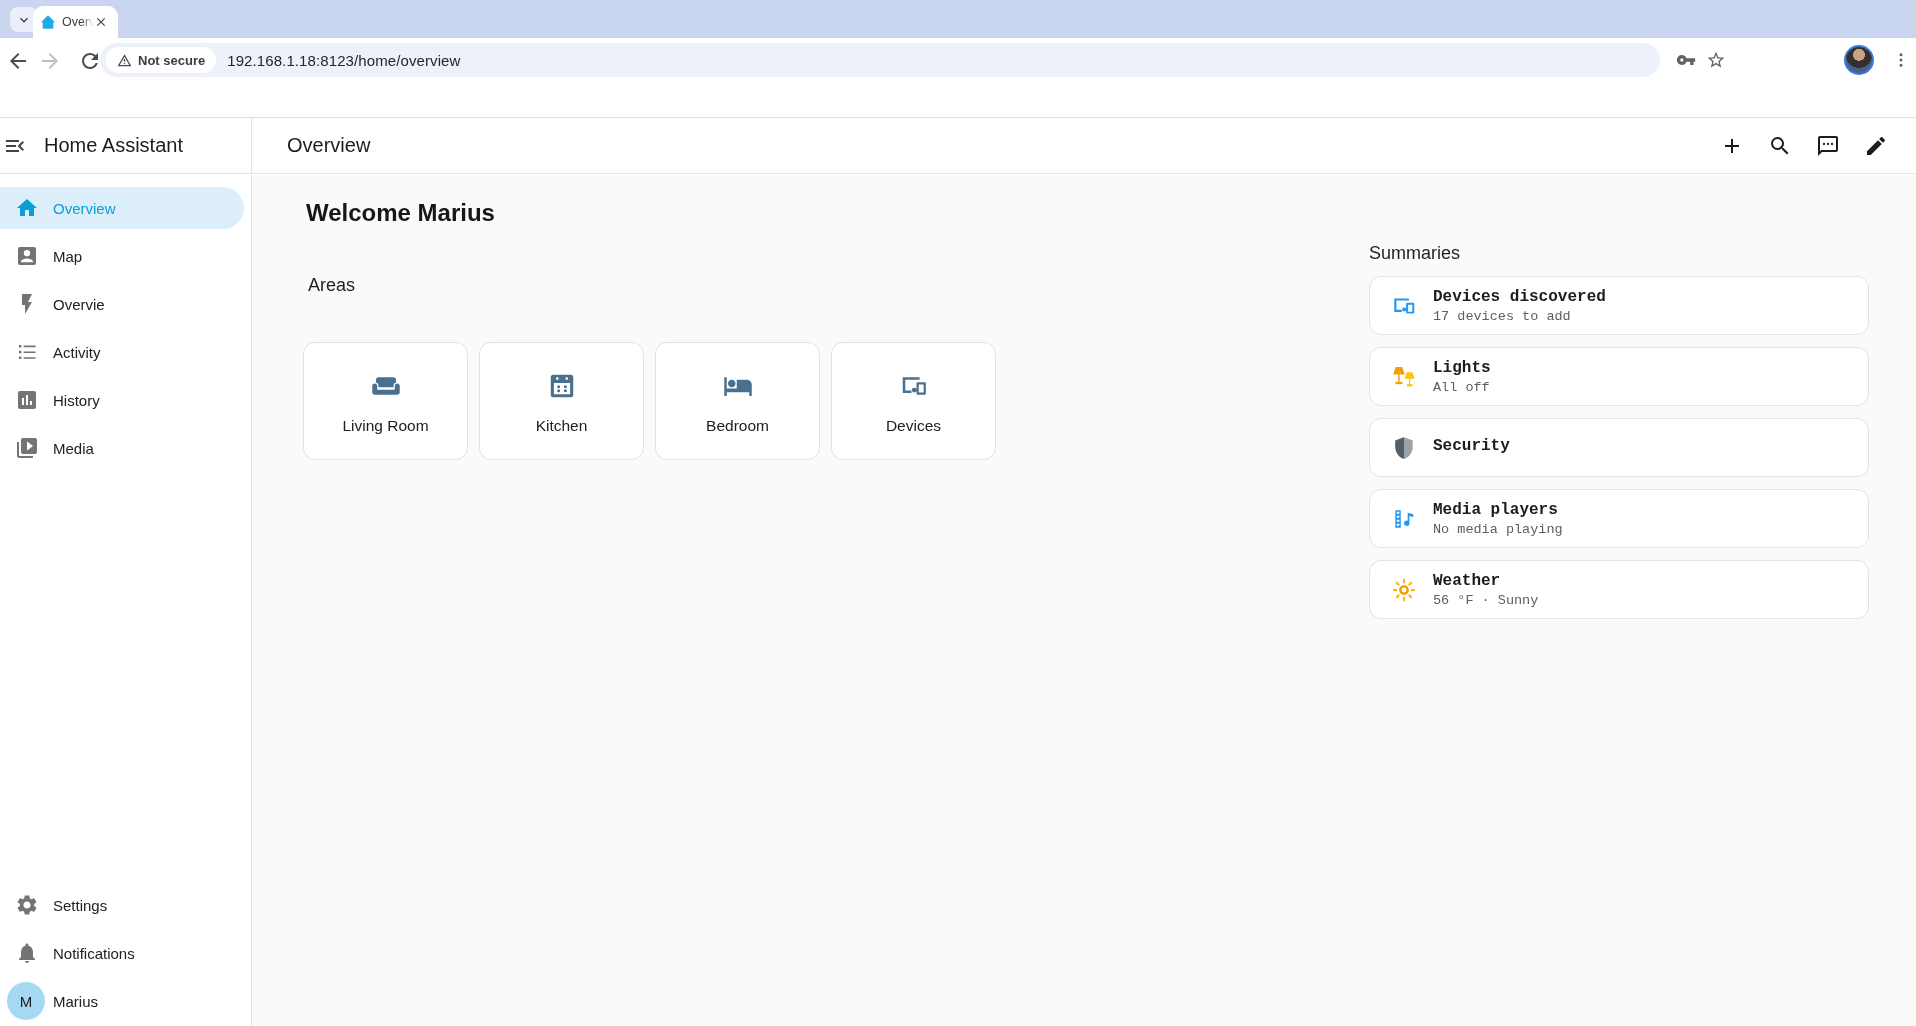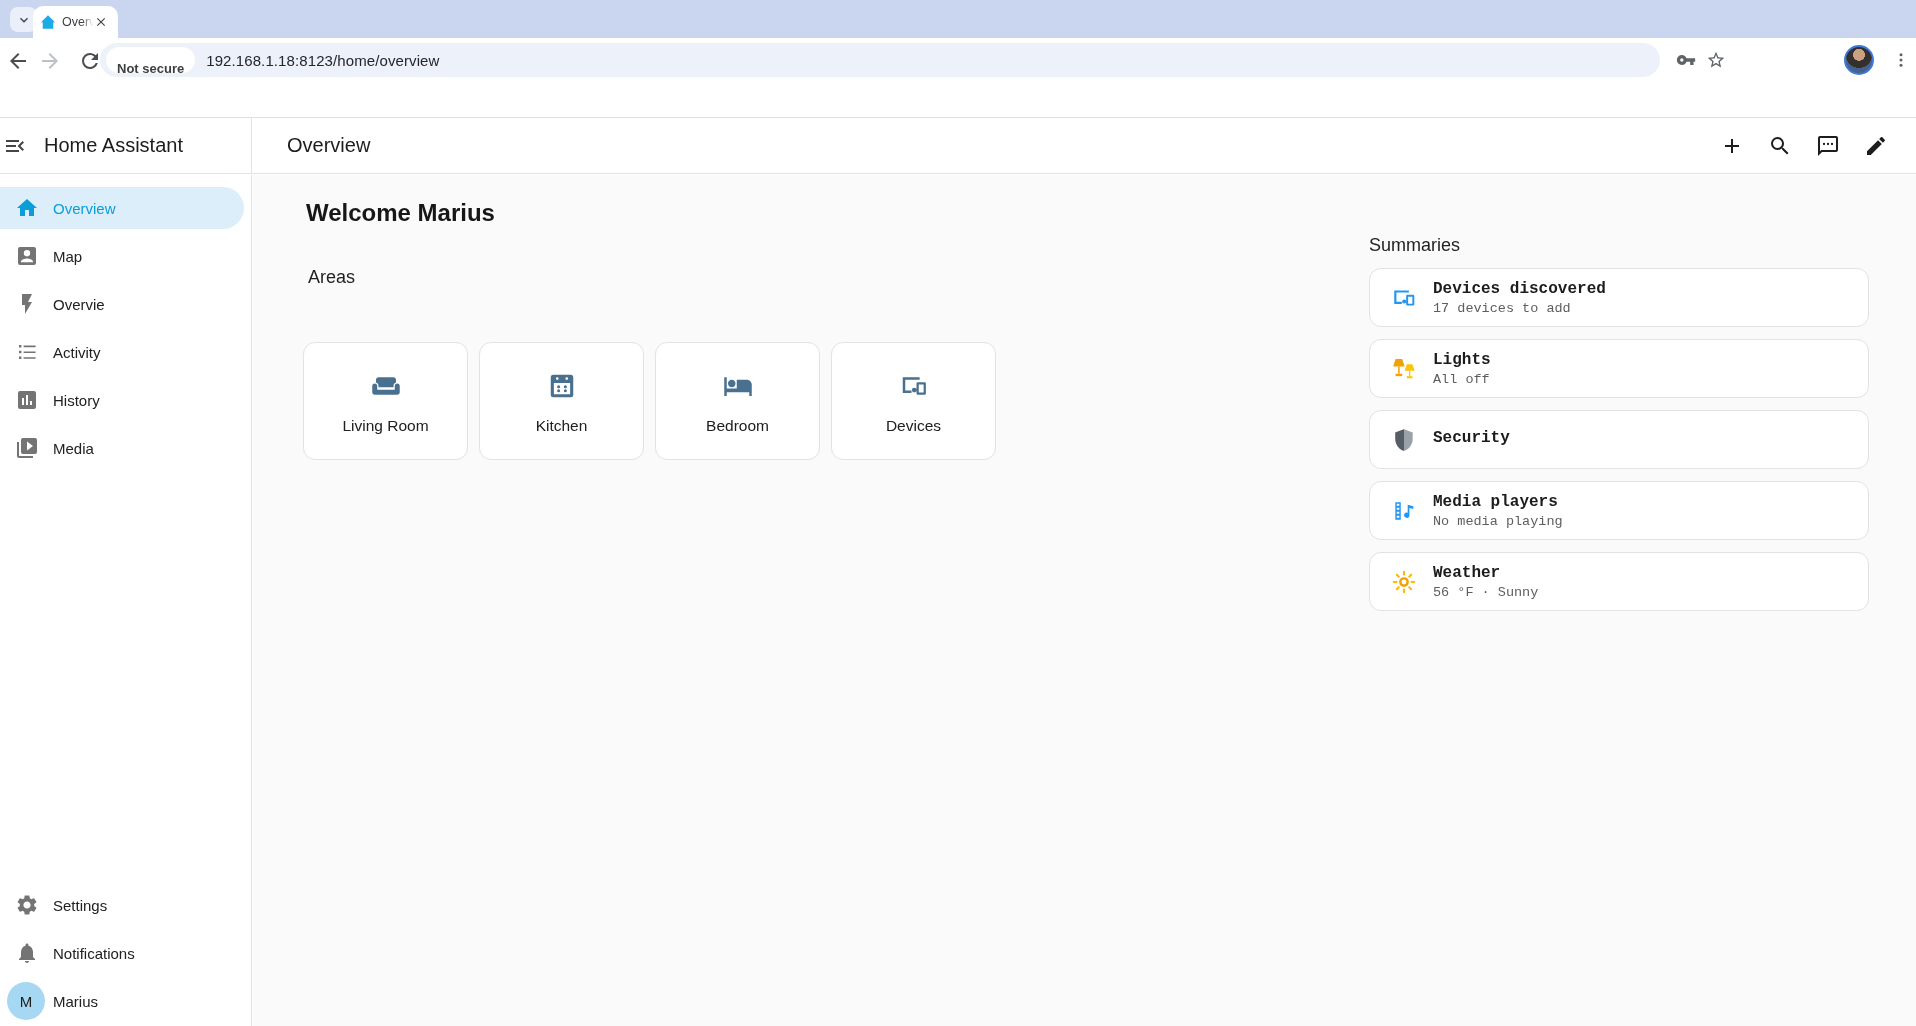--- a/index.html
+++ b/index.html
@@ -16,21 +16,21 @@
   .tab-title { font-size:12.5px; color:#3b3e43; margin-left:6px; width:31px; overflow:hidden; white-space:nowrap;
     -webkit-mask-image:linear-gradient(90deg,#000 65%,transparent); mask-image:linear-gradient(90deg,#000 65%,transparent); }
   .tab-close { margin-left:1px; color:#3f434a; display:flex; }
   .win-controls { position:absolute; top:0; right:0; height:38px; }
 
   .toolbar { position:absolute; top:38px; left:0; width:100%; height:80px; background:#fff; border-bottom:1px solid #dbdfe6; }
   .nav-btn { position:absolute; top:11px; width:24px; height:24px; }
   .omnibox { position:absolute; left:100px; top:5px; width:1560px; height:34px; border-radius:17px;
     background:#edf1fa; display:flex; align-items:center; }
   .secure-chip { margin-left:6px; height:26px; border-radius:13px; background:#fff; display:flex;
-    align-items:center; padding:8px 11px; gap:6px; font-size:13px; font-weight:700; color:#3c4043;flex-direction:column; }
+    align-items:center; padding:8px 11px; gap:6px; font-size:13px; font-weight:700; color:#3c4043; }
   .url-text { margin-left:11px; font-size:15px; color:#23262b; letter-spacing:.1px; }
   .toolbar .right-ico { position:absolute; top:12px; color:#5f6368; }
   .browser-avatar { position:absolute; left:1844px; top:7px; width:30px; height:30px; border-radius:50%;
     border:2px solid #3f7ad8;
     background:radial-gradient(circle at 50% 30%, #caa183 0 26%, #33302f 27% 58%, #46618c 59%); }
   .menu-dots { position:absolute; left:1892px; top:13px; color:#5f6368; }
 
   
   .app-header { position:absolute; top:118px; left:0; width:100%; height:56px; background:#fff;
     border-bottom:1px solid #e3e3e5; display:flex; }
@@ -51,21 +51,21 @@
   .nav-item.active { background:#dceefa; }
   .nav-item.active .nicon, .nav-item.active .nav-label { color:#0a9ed9; }
   .sidebar-footer { position:absolute; left:0; bottom:4px; width:244px; }
   .user-row { height:42px; display:flex; align-items:center; padding-left:7px; }
   .user-avatar { width:38px; height:38px; border-radius:50%; background:#a6d8f4; color:#1c1c1c;
     display:flex; align-items:center; justify-content:center; font-size:15px; }
   .user-name { margin-left:8px; font-size:15px; color:#212121; }
 
   .content { position:absolute; top:175px; left:253px; right:0; bottom:0; background:#fafafa;padding-left:48px; }
   .welcome { position:absolute; left:53px; top:24px; font-size:24px; font-weight:700; color:#171717; }
-  .section-title { font-size:18px; color:#1f1f1f; }
+  .section-title { font-size:18px; color:#1f1f1f;margin-top:8px; }
   .areas-title { position:absolute; left:55px; top:92px; }
   .area-cards { position:absolute; left:50px; top:125px; display:flex; gap:11px;margin-top:42px; }
   .area-card { width:165px; height:118px; background:#fff; border:1px solid #e2e2e7; border-radius:12px;
     display:flex; flex-direction:column; align-items:center; padding-top:28px; cursor:pointer; }
   .area-icon { width:30px; height:30px; color:#49708f; }
   .area-label { margin-top:16px; font-size:15.5px; color:#202020; }
 
   .summaries { position:absolute; left:1116px; top:60px; width:500px; }
   .summary-card { margin-top:12px; height:59px; background:#fff; border:1px solid #e2e2e7; border-radius:12px;
     display:flex; align-items:center; padding-left:21px; cursor:pointer;font-family:Liberation Mono, monospace; }

